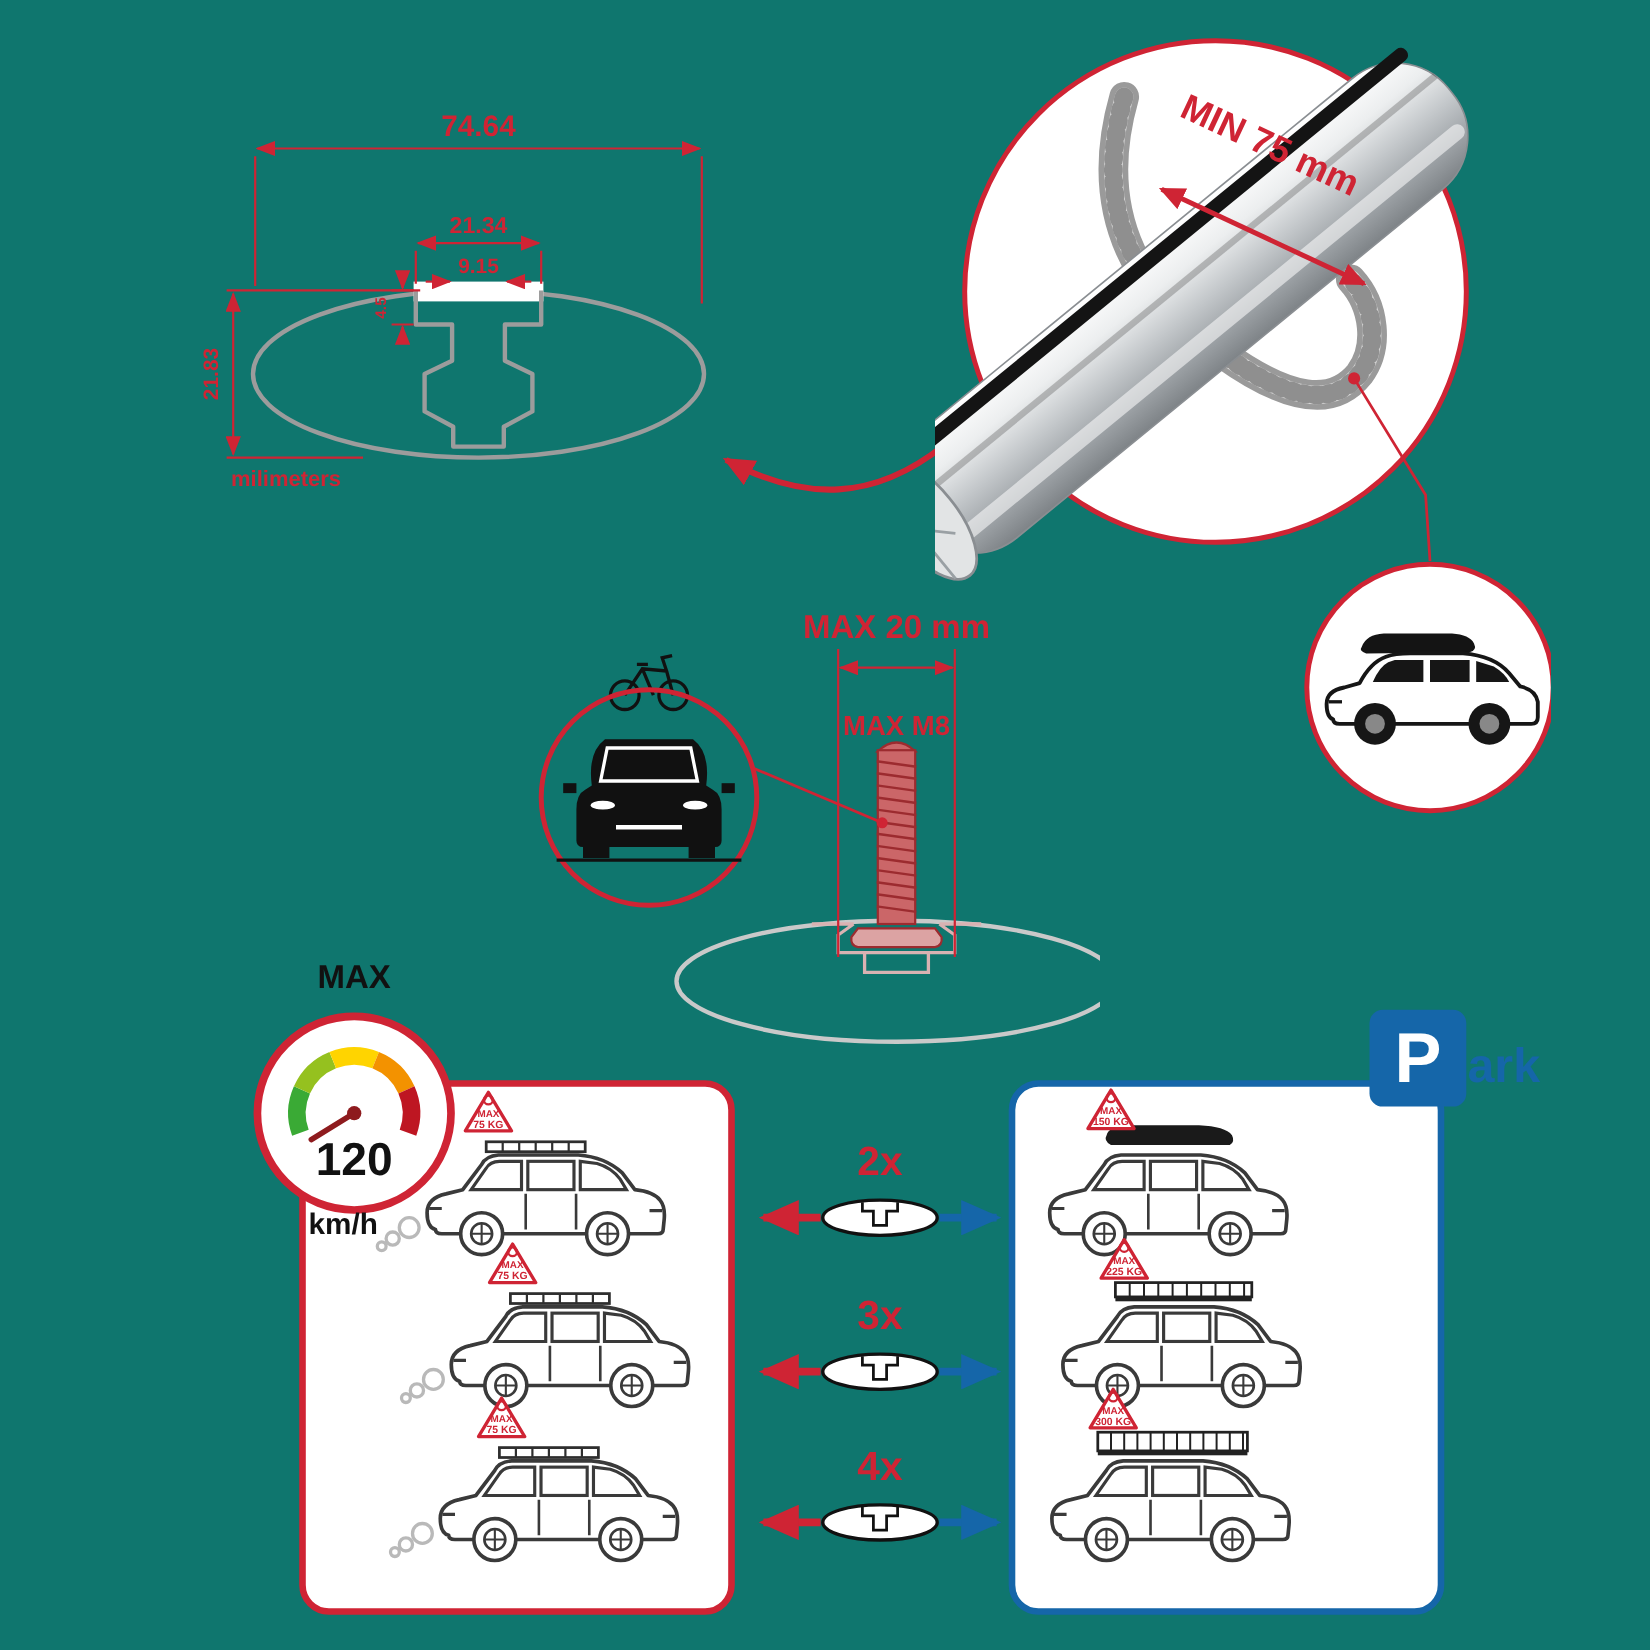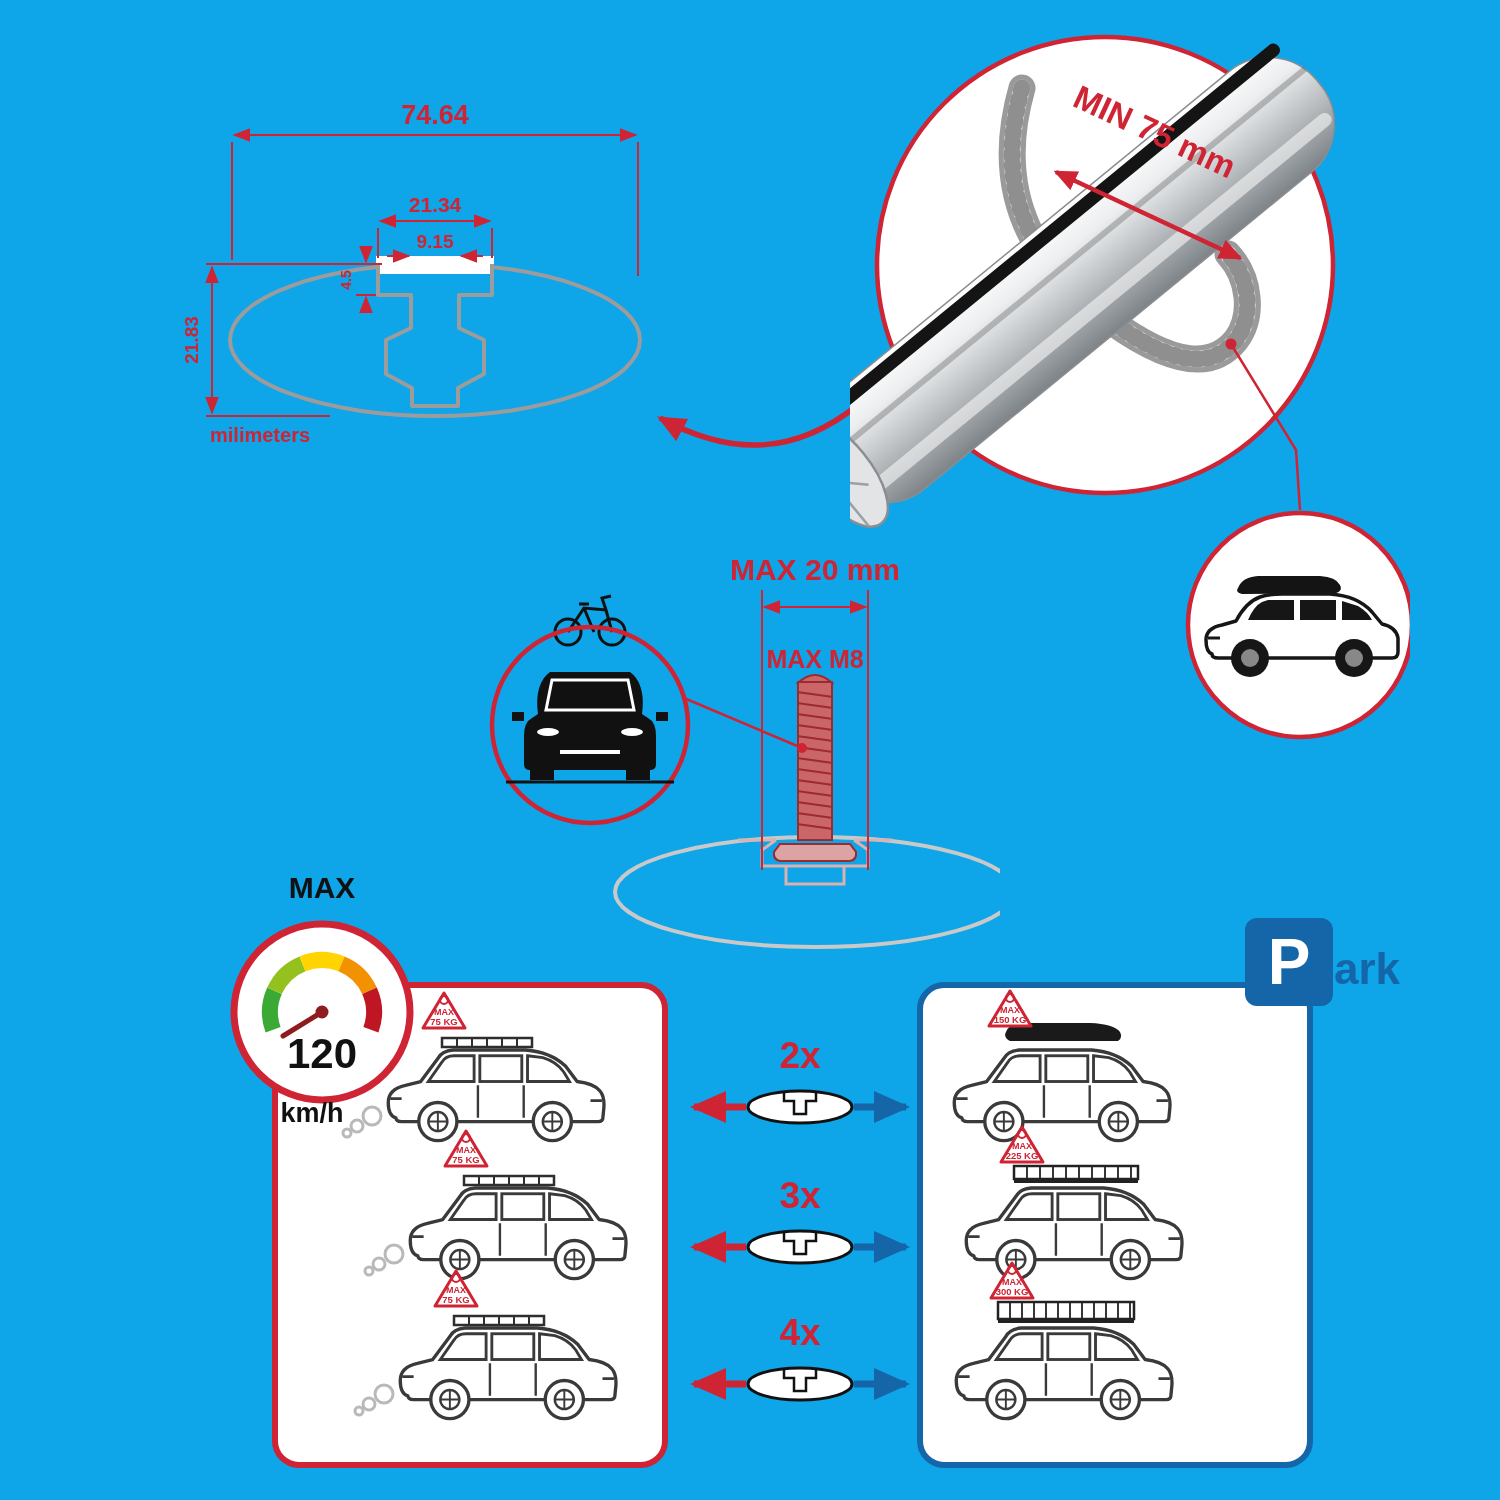--- a/index.html
+++ b/index.html
@@ -1,16 +1,16 @@
 <!DOCTYPE html>
 <html><head>
 <meta charset="utf-8">
 <style>
   html,body{margin:0;padding:0;background:#fff;}
-  .canvas{position:relative;width:1500px;height:1500px;background:#0ea5e9;overflow:hidden;font-family:"Liberation Sans",sans-serif;}
+  .canvas{position:relative;width:1500px;height:1500px;background:#0f766e;overflow:hidden;font-family:"Liberation Sans",sans-serif;}
   .canvas svg{position:absolute;}
   svg text{font-family:"Liberation Sans",sans-serif;}
 </style>
 </head>
 <body>
 
 <div class="canvas">
 
 <svg style="position:absolute;width:0;height:0" aria-hidden="true">
   <defs>

